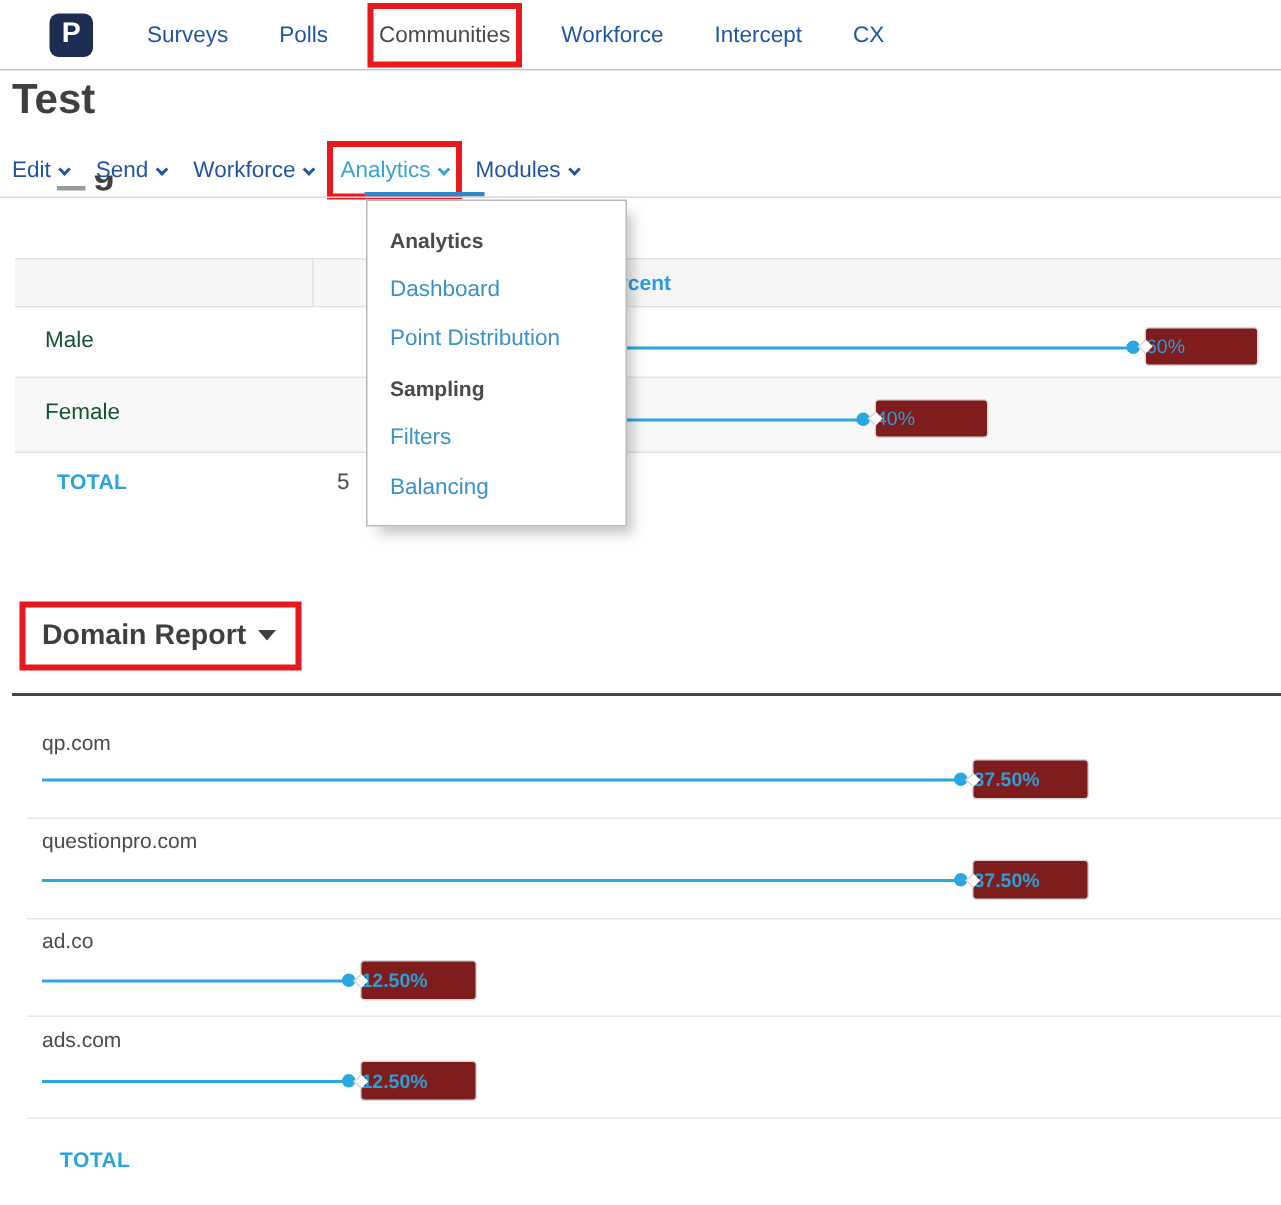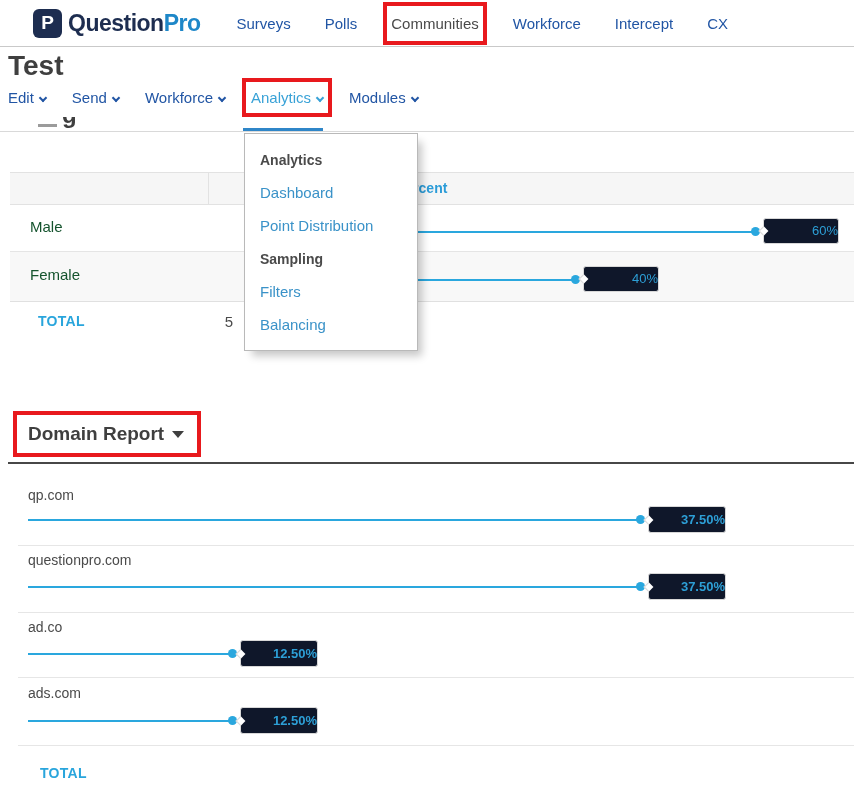--- a/index.html
+++ b/index.html
@@ -15,21 +15,21 @@
               font-weight:bold; font-size:19px; display:flex; align-items:center; justify-content:center; }
   .brand-text { font-size:23px; font-weight:bold; margin-left:6px; letter-spacing:-0.5px; }
   .brand-dark { color:#1d2d50; }
   .brand-blue { color:#1e87c8; }
   .topnav-items { display:flex; align-items:center; gap:34px; margin-left:36px; }
   .topnav-item { font-size:15px; color:#2155a4; cursor:pointer; white-space:nowrap; }
   .topnav-item.boxed { color:#4a4a4a; border:4px solid #e8191d; padding:9px 4px; margin:-13px -8px; }
 
   
   .page-title { position:absolute; left:8px; top:50px; font-size:28px; font-weight:bold; color:#3f3f3f; }
-  .subnav { position:absolute; left:8px; top:80px; display:flex; align-items:center; gap:26px; height:34px; }
+  .subnav { position:absolute; left:8px; top:96px; display:flex; align-items:center; gap:18px; height:34px; }
   .subnav-item { font-size:15px; color:#2155a4; cursor:pointer; white-space:nowrap; }
   .subnav-item.active { color:#39a2d7; border:4px solid #e8191d; padding:7px 5px; margin:-11px -9px; }
   .chev { display:inline-block; width:6px; height:6px; border-right:2px solid currentColor;
           border-bottom:2px solid currentColor; transform:rotate(45deg); margin-left:6px; vertical-align:2px; }
   .subnav-divider { position:absolute; left:0; top:131px; width:854px; height:1px; background:#d9d9d9; }
   .active-tab-underline { position:absolute; left:243px; top:128px; width:80px; height:3px; background:#2f86c8; }
 
   
   .hidden-frag { position:absolute; left:38px; top:117px; width:70px; height:14px; overflow:hidden; }
   .hidden-frag .dash { position:absolute; left:0; top:7px; width:19px; height:3px; background:#9b9b9b; }
@@ -44,60 +44,57 @@
   .row-female { top:252px; height:50px; background:#f8f8f8; border-bottom:1px solid #e0e0e0; }
   .row-label { position:absolute; left:30px; font-size:15px; color:#14532d; }
   .lbl-male { top:218px; }
   .lbl-female { top:266px; }
   .total-label { position:absolute; left:38px; top:313px; font-size:14px; font-weight:bold; color:#29a5dc; letter-spacing:0.3px; }
   .total-count { position:absolute; left:203px; top:313px; width:30px; text-align:right; font-size:15px; color:#4a4a4a; }
 
   
   .bar-line { position:absolute; height:2px; background:#2aa7de; }
   .bar-line .dot { position:absolute; right:-5px; top:-4px; width:9px; height:9px; border-radius:50%; background:#2aa7de; }
-  .pct-box { position:absolute; width:76px; height:26px; line-height:24px; background:#0f172a;
-             border:1px solid #d8d8d8; border-radius:3px; text-align:right;
+  .pct-box { position:absolute; width:76px; height:26px; line-height:24px; background:#7f1d1d;
+             border:1px solid #d8d8d8; border-radius:3px; text-align:left;
              font-size:13px; color:#2d9fd6; }
   .pct-box::before { content:''; position:absolute; left:-4px; top:50%; width:6px; height:6px; background:#fff;
              border-left:1px solid #d8d8d8; border-bottom:1px solid #d8d8d8; transform:translateY(-50%) rotate(45deg); }
   .pct-box.wide { width:78px; height:27px; line-height:25px;font-weight:bold; }
   .line-male { top:231px; } .box-male { top:218px; }
   .line-female { top:279px; } .box-female { top:266px; }
 
   
   .dropdown { position:absolute; left:244px; top:133px; width:174px; background:#fff;
               border:1px solid #b9b9b9; box-shadow:6px 7px 8px -2px rgba(0,0,0,0.22);
               padding:9px 0; z-index:50; }
   .menu-header { padding:9px 15px 8px; font-size:14px; font-weight:bold; color:#4a4a4a; }
   .menu-item { padding:8px 15px; font-size:15px; color:#3a92c8; cursor:pointer; position:relative; }
   .menu-item.selected { background:#e7f3fa; }
   .menu-item.selected::after { content:''; position:absolute; left:-5px; right:-5px; top:-3px; bottom:-3px;
               border:4px solid #e8191d; pointer-events:none; }
 
   
-  .domain-title { position:absolute; left:13px; top:411px; border:4px solid #e8191d;
+  .domain-title { position:absolute; left:13px; top:401px; border:4px solid #e8191d;
                   padding:8px 13px 8px 11px; font-size:19px; font-weight:bold; color:#3f3f3f; cursor:pointer; }
   .caret-down { display:inline-block; width:0; height:0; border-left:6px solid transparent;
                 border-right:6px solid transparent; border-top:7px solid #3f3f3f; margin-left:8px; vertical-align:2px; }
   .domain-top-divider { position:absolute; left:8px; right:0; top:462px; height:2px; background:#474747; }
   .d-divider { position:absolute; left:18px; right:0; height:1px; background:#e6e6e6; }
   .d-label { position:absolute; left:28px; font-size:14px; color:#4a4a4a; }
   .d-total { position:absolute; left:40px; top:765px; font-size:14px; font-weight:bold; color:#29a5dc; letter-spacing:0.3px; }
 </style>
 </head>
 <body>
 
 <div class="screen">
 
   <div class="topnav">
     <div class="brand">
       <div class="logo-box">P</div>
-      <div class="brand-text">
-        <span class="brand-dark">Question</span><span class="brand-blue">Pro</span>
-      </div>
     </div>
     <div class="topnav-items">
       <span class="topnav-item">Surveys</span>
       <span class="topnav-item">Polls</span>
       <span class="topnav-item boxed">Communities</span>
       <span class="topnav-item">Workforce</span>
       <span class="topnav-item">Intercept</span>
       <span class="topnav-item">CX</span>
     </div>
   </div>

